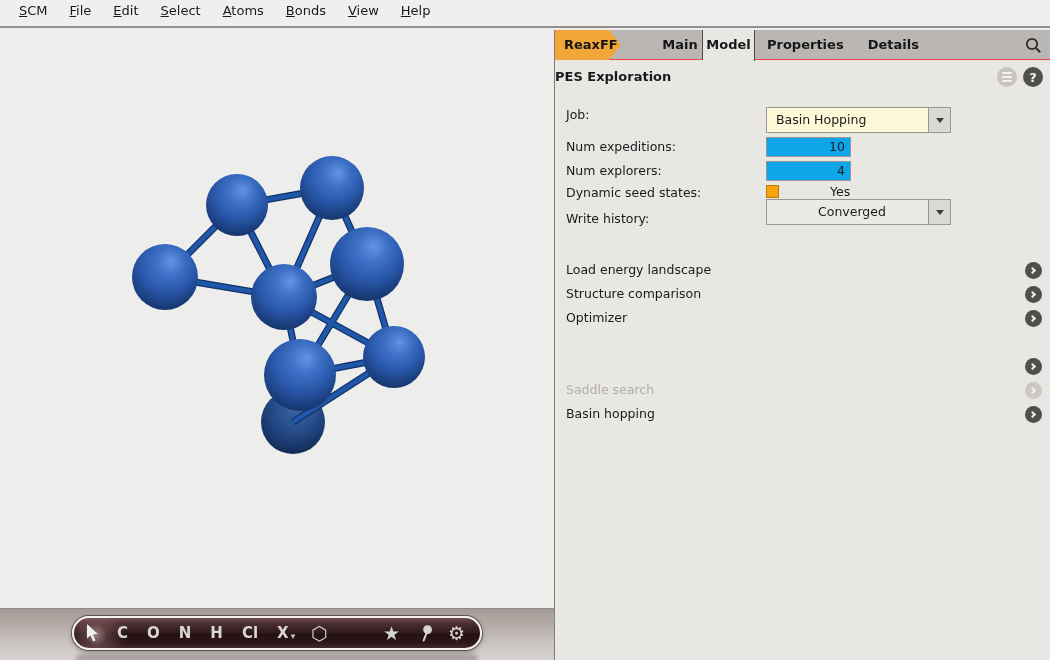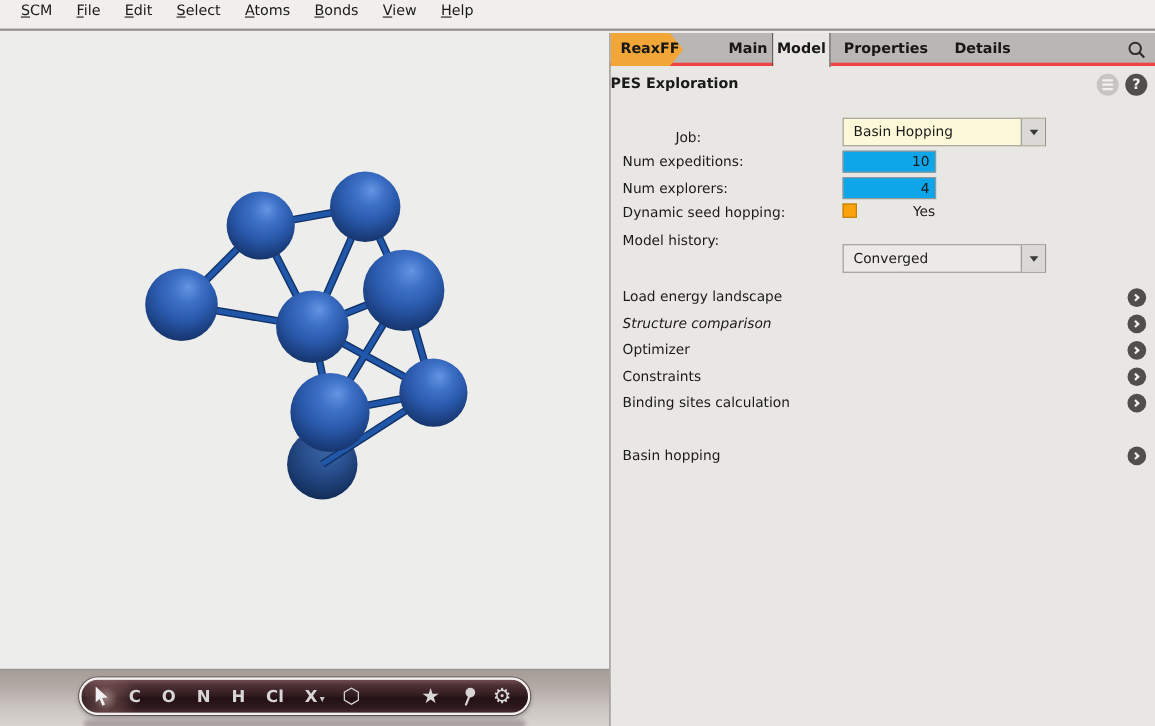--- a/index.html
+++ b/index.html
@@ -39,21 +39,21 @@
   .tb-spacer { flex:1; }
   .tb-star { margin-right:18px; }
   .tb-pin { margin-right:14px; display:flex; }
   .tb-ring { margin-right:0; }
 
   
   .panel { position:absolute; left:554px; top:30px; width:496px; height:630px;
            background:#e9e7e4; border-left:1px solid #807d7a; }
 
   .tabbar { position:absolute; left:0; top:0; width:495px; height:30px;
-            background:#b9b6b3; border-bottom:3px solid #ef4444; display:flex; }
+            background:#b9b6b3; border-bottom:1px solid #ef4444; display:flex; }
   .tab { height:30px; line-height:30px; font-weight:bold; color:#171717; cursor:default; }
   .tab-reaxff { width:66px; padding-left:9px; background:#f1a637;
                 clip-path:polygon(0 0, calc(100% - 12px) 0, 100% 50%, calc(100% - 12px) 100%, 0 100%); }
   .tab-main { width:45px; text-align:center; border-right:1px solid #4c4c4c;margin-left:37px; }
   .tab-model { width:52px; text-align:center; background:#e9e7e4;
                border-right:1px solid #4c4c4c; height:31px; }
   .tab-plain { padding:0 12px; }
   .tab-search { position:absolute; right:6px; top:4px; width:22px; height:22px;
                 display:flex; align-items:center; justify-content:center; cursor:default; }
 
@@ -206,72 +206,71 @@
   </div>
 
   <div class="panel-title">PES Exploration</div>
   <div class="round-btn btn-menu">
       <i></i>
       <i></i>
       <i></i>
     </div>
   <div class="round-btn btn-help">?</div>
 
-  <div class="flabel" style="top:85px;margin-left:48px;">Job:</div>
+  <div class="flabel" style="top:75px;">Job:</div>
   <div class="dropdown dd-cream" style="top:77px;">
     <span class="dd-value">Basin Hopping</span>
     <span class="dd-btn">
         <span class="dd-arrow"></span>
       </span>
   </div>
 
   <div class="flabel" style="top:107px;">Num expeditions:</div>
   <div class="num-input" style="top:107px;">10</div>
 
   <div class="flabel" style="top:131px;">Num explorers:</div>
   <div class="num-input" style="top:131px;">4</div>
 
-  <div class="flabel" style="top:153px;">Dynamic seed hopping:</div>
+  <div class="flabel" style="top:153px;">Dynamic seed states:</div>
   <div class="checkbox" style="top:155px;"></div>
   <div class="cb-label" style="top:154px;margin-left:43px;">Yes</div>
 
-  <div class="flabel" style="top:179px;">Model history:</div>
-  <div class="dropdown dd-gray" style="top:192px;">
+  <div class="flabel" style="top:179px;">Write history:</div>
+  <div class="dropdown dd-gray" style="top:169px;text-align:center;">
     <span class="dd-value">Converged</span>
     <span class="dd-btn">
         <span class="dd-arrow"></span>
       </span>
   </div>
 
   <div class="secrow" style="top:228px;">
     <span class="sec-label">Load energy landscape</span>
     <span class="chev">
         <i></i>
       </span>
   </div>
-  <div class="secrow" style="top:252px;font-style:italic;">
+  <div class="secrow" style="top:252px;">
     <span class="sec-label">Structure comparison</span>
     <span class="chev">
         <i></i>
       </span>
   </div>
   <div class="secrow" style="top:276px;">
     <span class="sec-label">Optimizer</span>
     <span class="chev">
         <i></i>
       </span>
   </div>
-  <div class="secrow" style="top:300px;">
-    <span class="sec-label">Constraints</span>
-    <span class="chev">
-        <i></i>
-      </span>
-  </div>
   <div class="secrow" style="top:324px;">
-    <span class="sec-label">Binding sites calculation</span>
+    <span class="chev">
+        <i></i>
+      </span>
+  </div>
+  <div class="secrow disabled" style="top:348px;">
+    <span class="sec-label">Saddle search</span>
     <span class="chev">
         <i></i>
       </span>
   </div>
   <div class="secrow" style="top:372px;">
     <span class="sec-label">Basin hopping</span>
     <span class="chev">
         <i></i>
       </span>
   </div>

